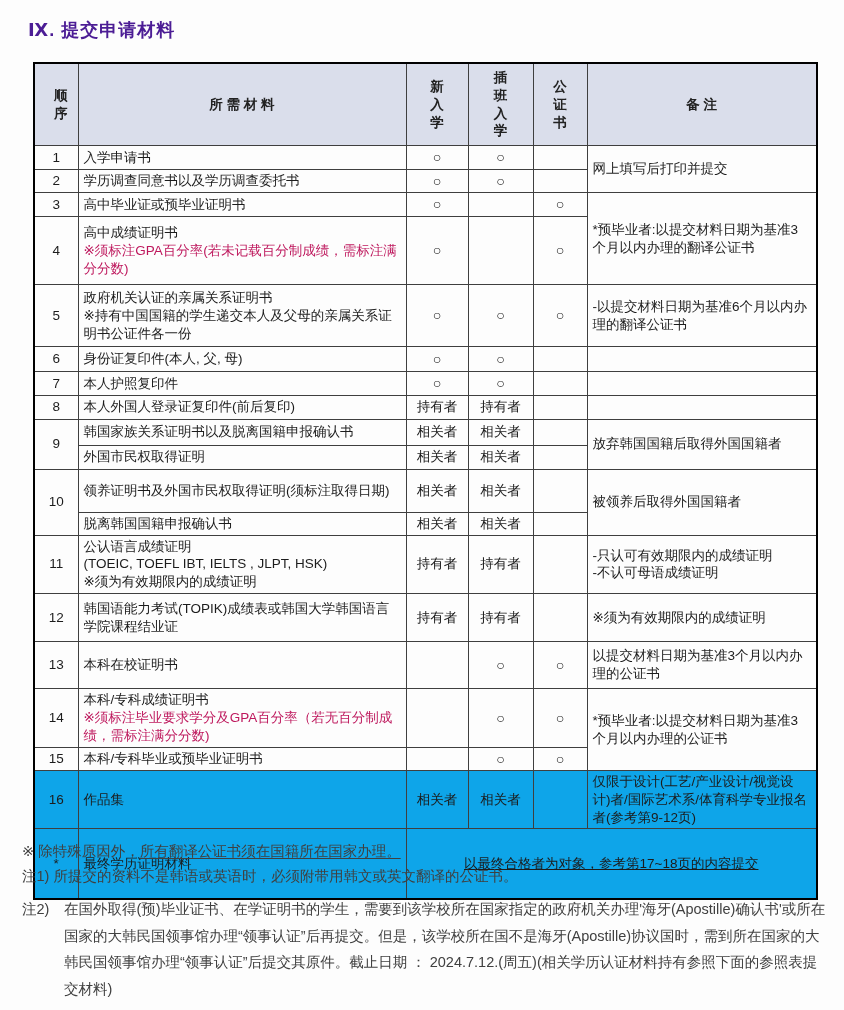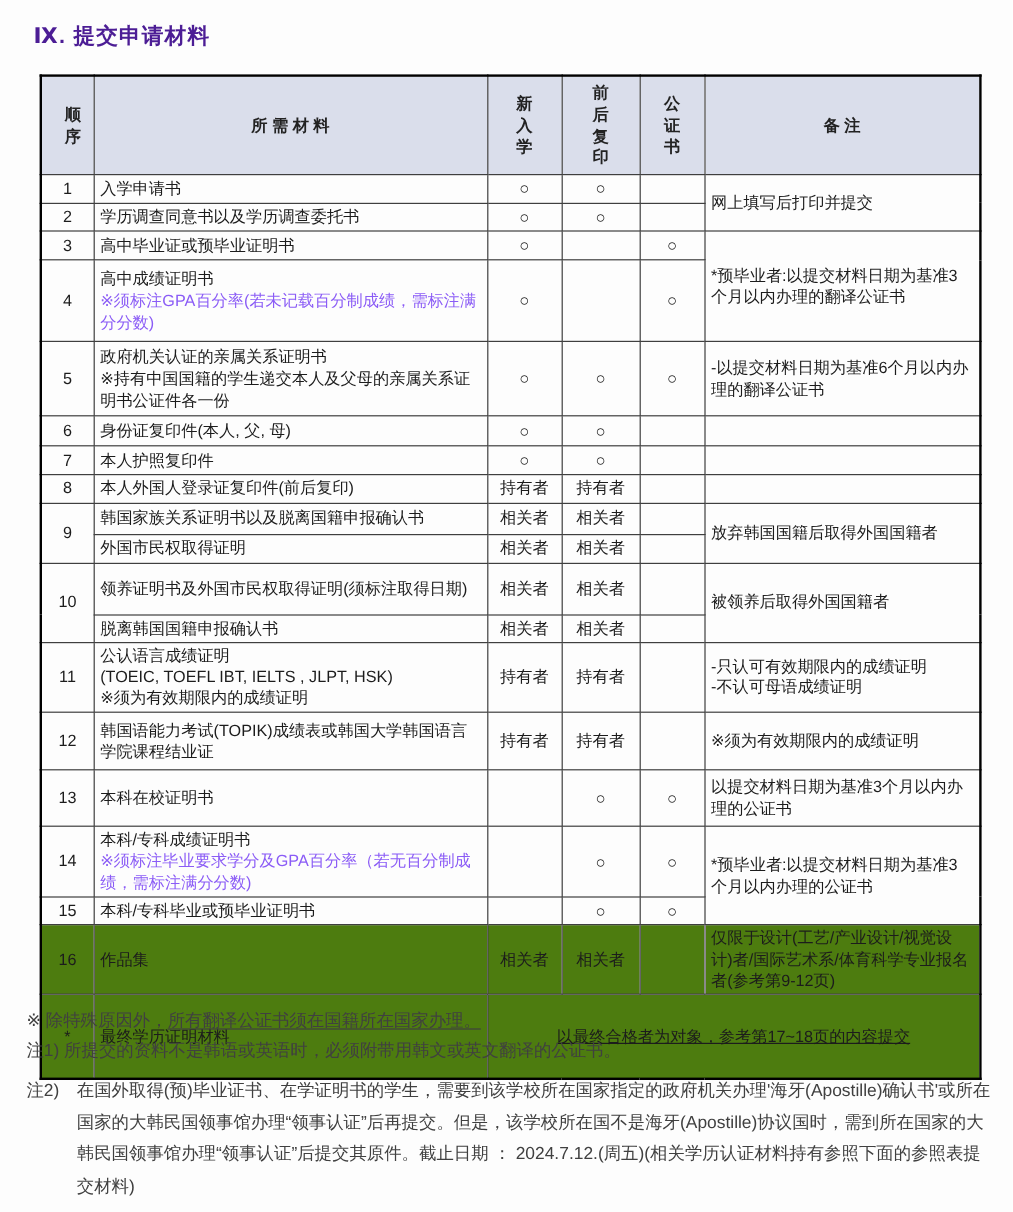--- a/index.html
+++ b/index.html
@@ -30,23 +30,23 @@
   }
   table.mat th{
     background:#dadeeb;
     font-weight:600;font-size:13.5px;color:#222;
     text-align:center;padding:5px 19px;
   }
   td.c{text-align:center;padding:2px 1px;}
   td.m{text-align:left;}
   td.rk{text-align:left;padding:2px 5px;}
   .pre{white-space:pre-line;}
-  .red{color:#8b5cf6;}
+  .red{color:#be185d;}
   .circle{font-size:14px;}
-  tr.blue td{background:#4d7c0f;}
+  tr.blue td{background:#0ea5e9;}
   td.merged{text-align:center;text-decoration:underline;}
   .notes{
     position:absolute;left:22px;top:840px;width:806px;
     font-size:14.5px;color:#404040;line-height:1.6;
   }
   .note-line{margin:0 0 2px 0;}
   .u{text-decoration:underline;text-underline-offset:2px;}
   .note2{display:flex;margin-top:8px;line-height:1.82;}
   .note2 .lbl{flex:0 0 42px;}
   .note2 .txt{flex:1;}
@@ -66,21 +66,21 @@
       <col style="width:65px">
         <col style="width:54px">
         <col style="width:230px">
     </colgroup>
 
     <tbody>
         <tr style="height:28px">
       <th>顺序</th>
       <th>所 需 材 料</th>
       <th>新入学</th>
-      <th>前后复印</th>
+      <th>插班入学</th>
       <th>公证书</th>
       <th>备 注</th>
     </tr>
 
     <tr style="height:23px">
       <td class="c">1</td>
       <td class="m">入学申请书</td>
       <td class="c circle">○</td>
       <td class="c circle">○</td>
       <td class="c"></td>

